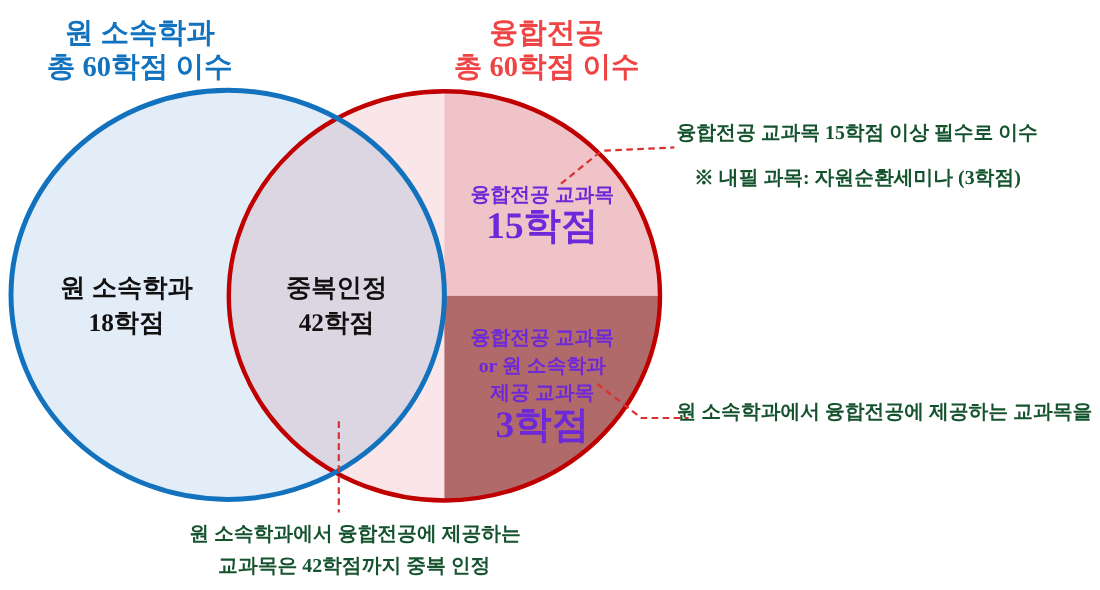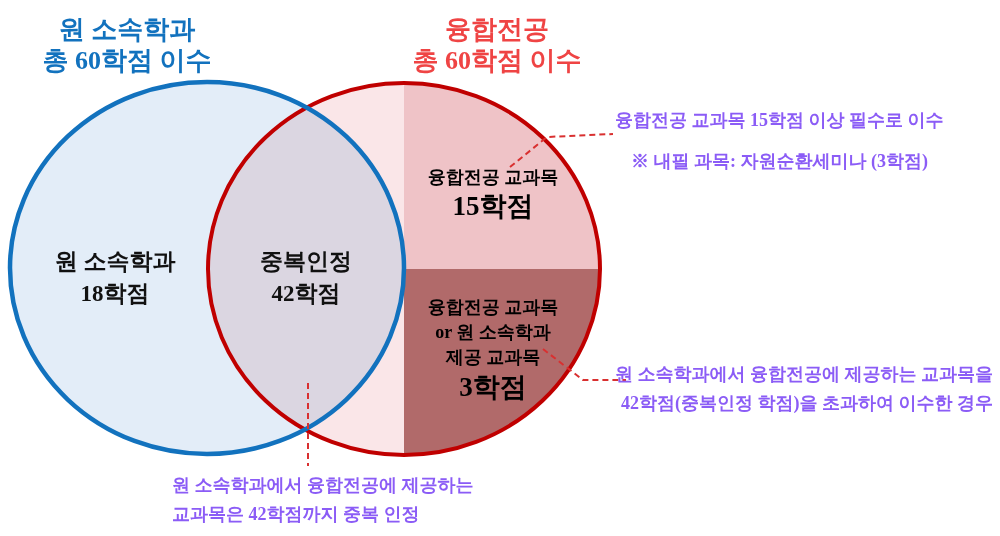--- a/index.html
+++ b/index.html
@@ -10,29 +10,29 @@
   }
   #venn-svg{position:absolute;left:0;top:0;}
   .txt{position:absolute;white-space:nowrap;}
   .line{display:block;}
   .title{font-size:26px;font-weight:700;text-align:center;line-height:31px;}
   .title-blue{color:#1272BE;left:0;width:254px;top:14px;}
   .title-red{color:#ef4444;left:377px;width:240px;top:14px;}
   .region-label{color:#111111;font-size:23px;font-weight:700;text-align:center;line-height:32px;}
   .region-left{left:15px;width:200px;top:246px;}
   .region-overlap{left:206px;width:200px;top:246px;}
-  .region-red{color:#000000;font-weight:700;text-align:center;}
+  .region-red{color:#6d28d9;font-weight:700;text-align:center;}
   .region-topright{left:393px;width:200px;top:165px;font-size:18px;line-height:24px;}
   .region-bottomright{left:393px;width:200px;top:295px;font-size:18px;line-height:25px;}
-  .big-credits{font-size:27px;line-height:34px;}
-  .note{color:#8b5cf6;font-size:18px;font-weight:700;line-height:21px;}
+  .big-credits{font-size:34px;line-height:34px;}
+  .note{color:#14532d;font-size:18px;font-weight:700;line-height:21px;}
   .note-tr1{left:615px;top:110px;}
   .note-tr2{left:631px;top:151px;text-align:center;}
   .note-br{left:613px;top:360px;width:380px;text-align:right;line-height:29px;}
-  .note-bc{left:172px;top:471px;width:300px;text-align:left;line-height:29px;}
+  .note-bc{left:172px;top:471px;width:300px;text-align:center;line-height:29px;}
 </style>
 </head>
 <body>
 
 <div id="canvas">
 
   <svg id="venn-svg" width="1000" height="536" viewBox="0 0 1000 536">
     <defs>
       <clipPath id="clip-red">
           <ellipse cx="404" cy="269" rx="196" ry="186"></ellipse>
@@ -92,21 +92,20 @@
     <span class="line">or 원 소속학과</span>
     <span class="line">제공 교과목</span>
     <span class="line big-credits">3학점</span>
   </div>
 
   <div class="txt note note-tr1">융합전공 교과목 15학점 이상 필수로 이수</div>
   <div class="txt note note-tr2">※ 내필 과목: 자원순환세미나 (3학점)</div>
 
   <div class="txt note note-br">
     <span class="line">원 소속학과에서 융합전공에 제공하는 교과목을</span>
-    <span class="line">42학점(중복인정 학점)을 초과하여 이수한 경우</span>
   </div>
 
   <div class="txt note note-bc">
     <span class="line">원 소속학과에서 융합전공에 제공하는</span>
     <span class="line">교과목은 42학점까지 중복 인정</span>
   </div>
 
 </div>
 
 </body></html>

